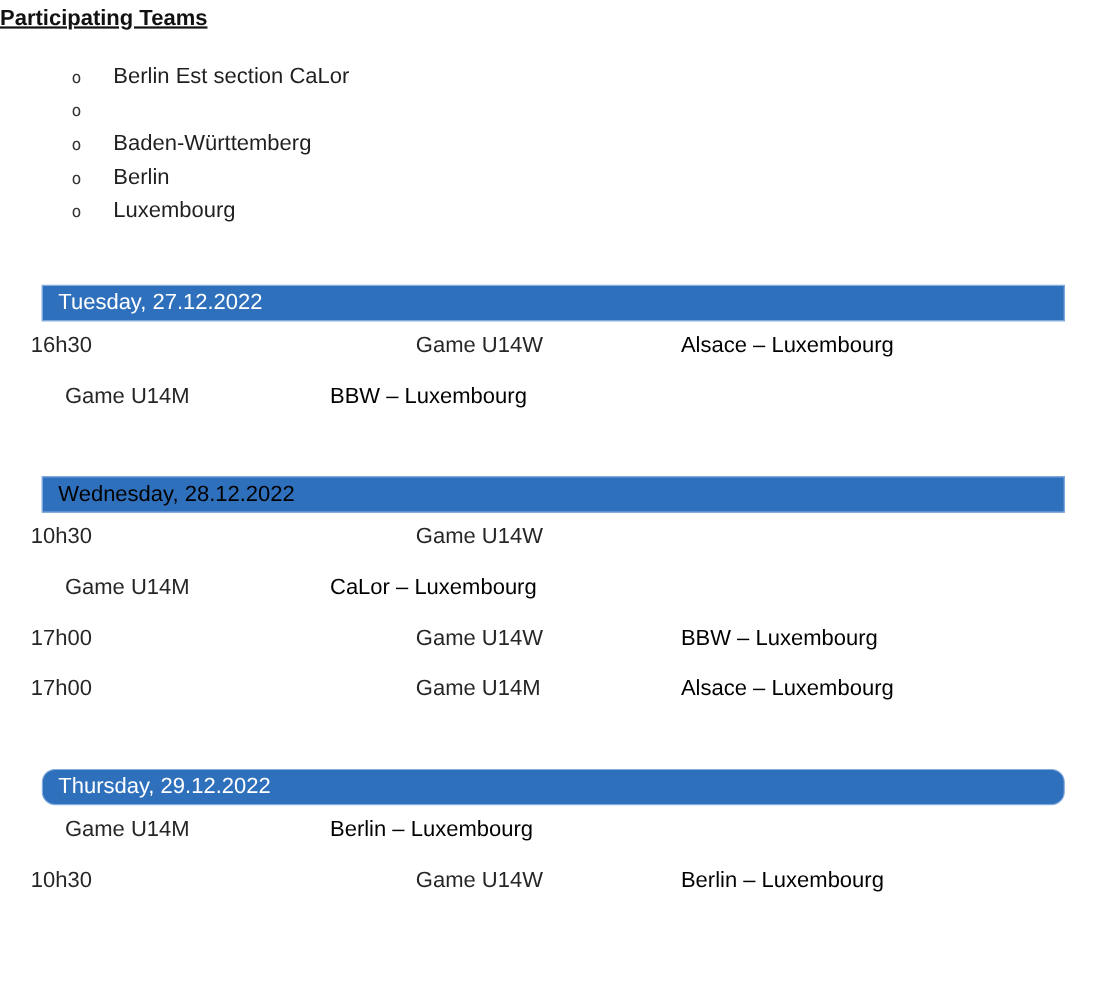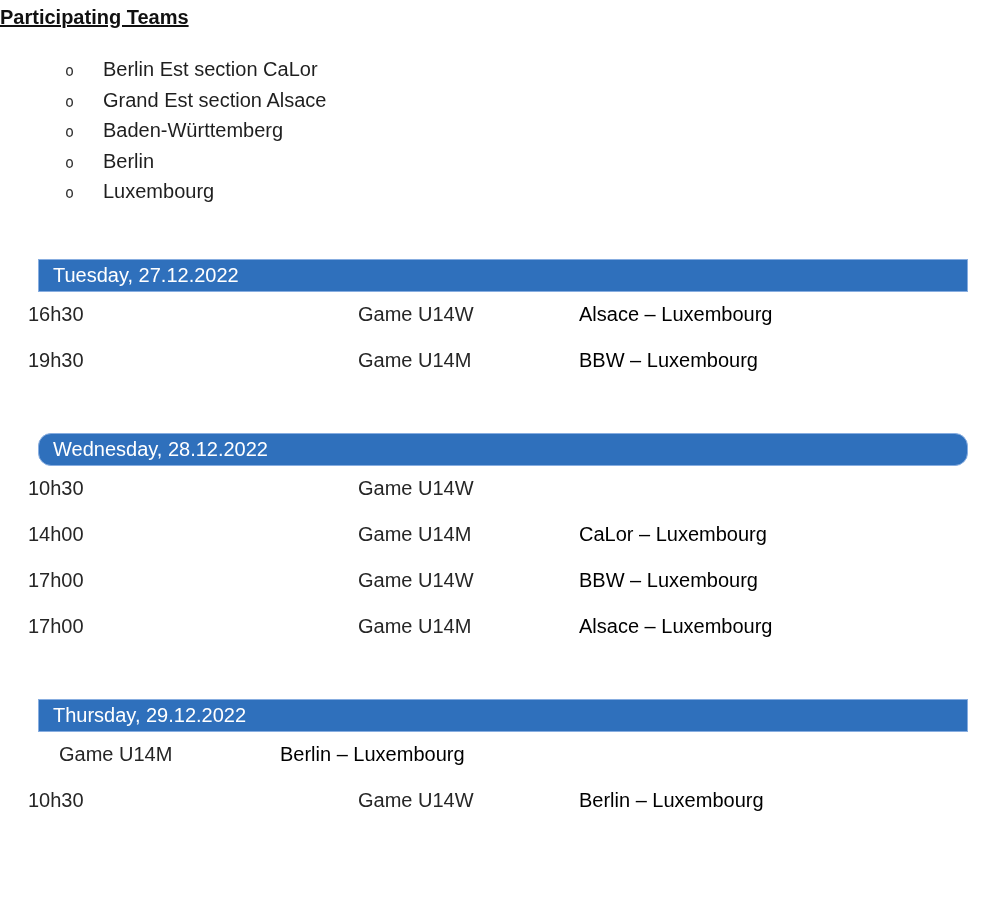--- a/index.html
+++ b/index.html
@@ -62,40 +62,40 @@
     background: #2F70BC;
     color: #ffffff;
   }
   .game-row {
     display: flex;
     height: 46px;
     padding-top: 10px;
     padding-left: 28px;
     font-size: 20px;
     line-height: 24px;
+    gap: 20px;
   }
   .game-row .time  { width: 299px; color: #262626; }
   .game-row .game  { width: 221px; color: #262626; margin-left: 31px; }
   .game-row .match { flex: 1; font-weight: 400; color: #000000; }
 </style>
 </head>
 <body>
 
 <div class="doc">
 
   <div class="teams-heading">Participating Teams</div>
 
   <ul class="team-list">
     <li>
       <span class="bullet">o</span>
       <span>Berlin Est section CaLor</span>
     </li>
     <li>
       <span class="bullet">o</span>
-      <span>Grand Est section Alsace</span>
     </li>
     <li>
       <span class="bullet">o</span>
       <span>Baden-Württemberg</span>
     </li>
     <li>
       <span class="bullet">o</span>
       <span>Berlin</span>
     </li>
     <li>
@@ -106,51 +106,49 @@
 
 
   <div class="day-section">
     <div class="day-bar" style="background: rgb(47, 112, 188); color: rgb(255, 255, 255); margin-top: 10px;">Tuesday, 27.12.2022</div>
     <div class="game-row">
       <span class="time">16h30</span>
       <span class="game">Game U14W</span>
       <span class="match">Alsace – Luxembourg</span>
     </div>
     <div class="game-row">
-      <span class="time">19h30</span>
       <span class="game">Game U14M</span>
       <span class="match">BBW – Luxembourg</span>
     </div>
   </div>
 
   <div class="day-section">
-    <div class="day-bar" style="background: rgb(47, 112, 188); color: #ffffff; border-radius: 13px;">Wednesday, 28.12.2022</div>
+    <div class="day-bar" style="background: rgb(47, 112, 188); color: #000000;">Wednesday, 28.12.2022</div>
     <div class="game-row">
       <span class="time">10h30</span>
       <span class="game">Game U14W</span>
     </div>
     <div class="game-row">
-      <span class="time">14h00</span>
       <span class="game">Game U14M</span>
       <span class="match">CaLor – Luxembourg</span>
     </div>
     <div class="game-row">
       <span class="time">17h00</span>
       <span class="game">Game U14W</span>
       <span class="match">BBW – Luxembourg</span>
     </div>
     <div class="game-row">
       <span class="time">17h00</span>
       <span class="game">Game U14M</span>
       <span class="match">Alsace – Luxembourg</span>
     </div>
   </div>
 
   <div class="day-section">
-    <div class="day-bar" style="background: rgb(47, 112, 188); color: rgb(255, 255, 255);">Thursday, 29.12.2022</div>
+    <div class="day-bar" style="background: rgb(47, 112, 188); color: rgb(255, 255, 255); border-radius: 12px;">Thursday, 29.12.2022</div>
     <div class="game-row">
       <span class="game">Game U14M</span>
       <span class="match">Berlin – Luxembourg</span>
     </div>
     <div class="game-row">
       <span class="time">10h30</span>
       <span class="game">Game U14W</span>
       <span class="match">Berlin – Luxembourg</span>
     </div>
   </div>

